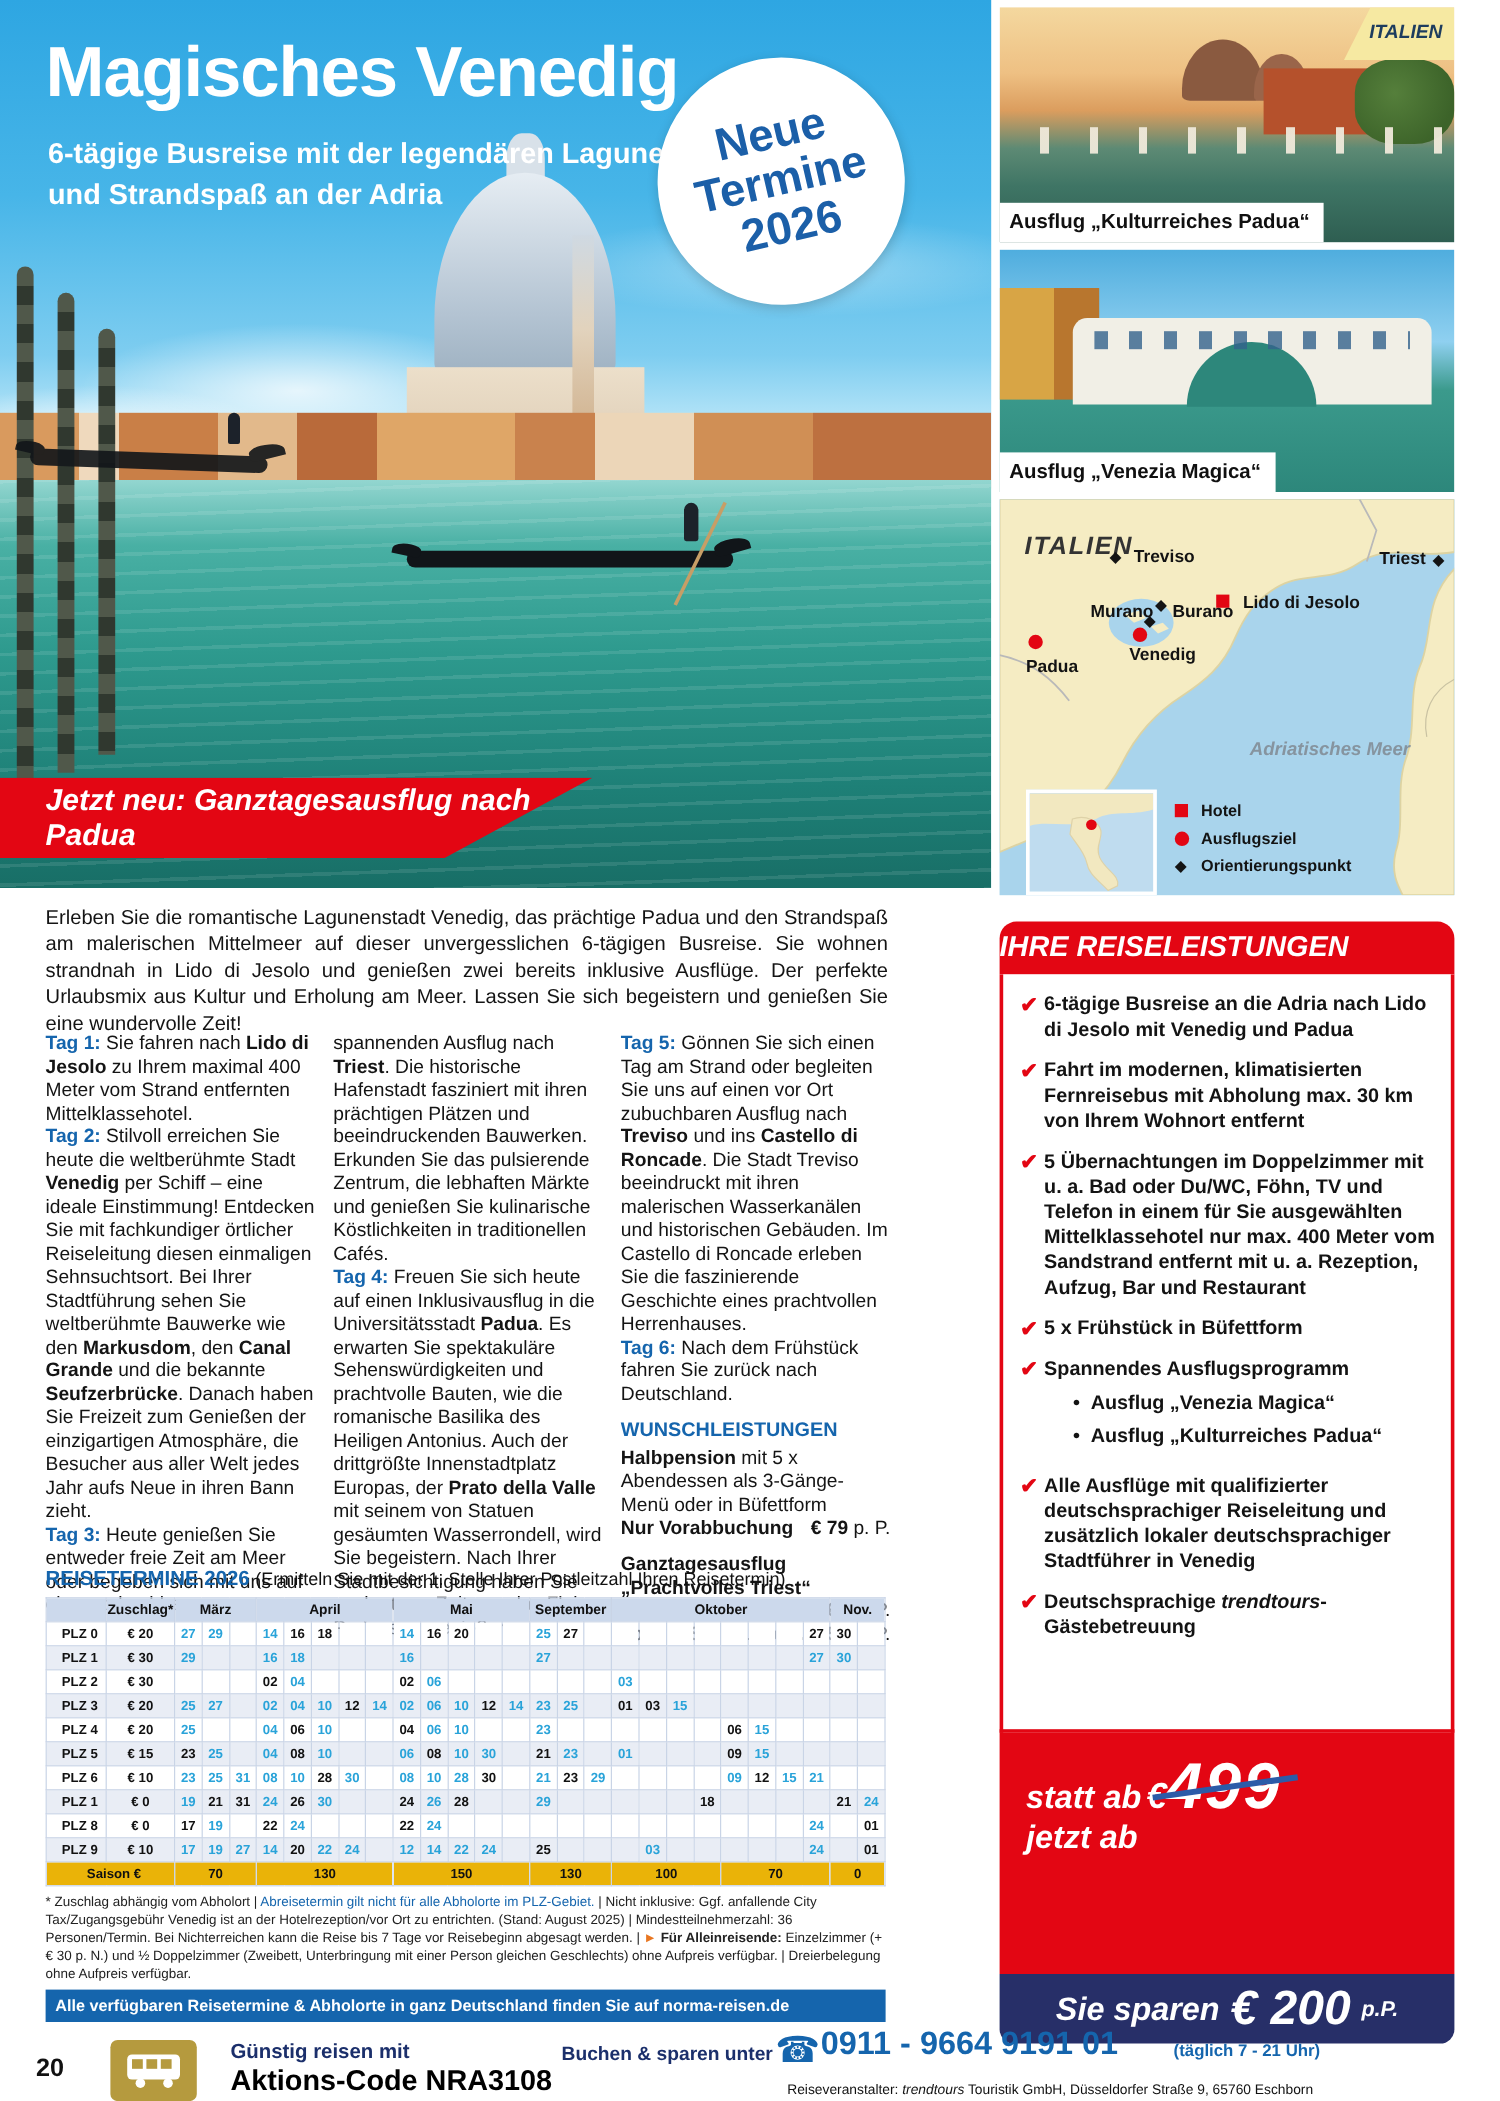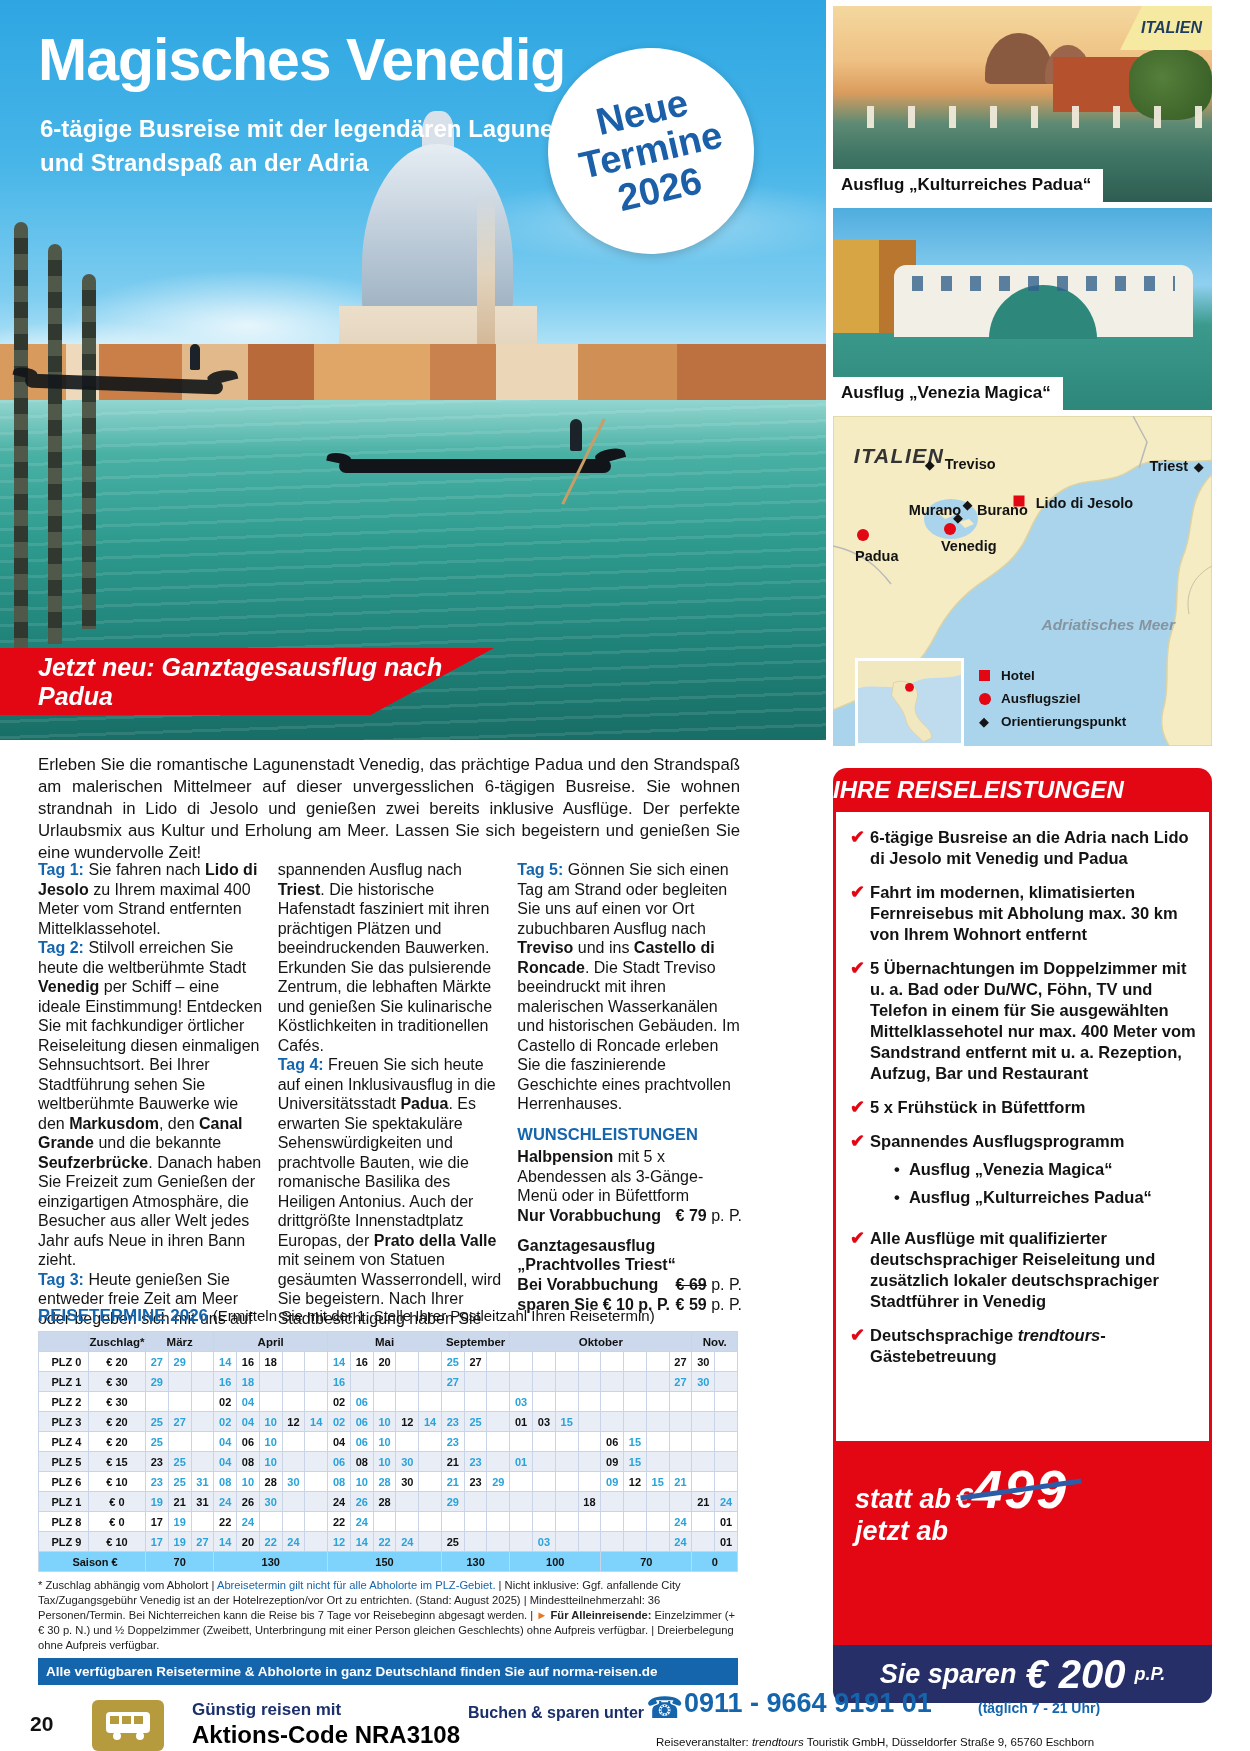--- a/index.html
+++ b/index.html
@@ -165,21 +165,21 @@
   table.rt { width:700px; border-collapse:collapse; table-layout:fixed; }
   table.rt th, table.rt td { border:1px solid #c9d4e6; height:20px; text-align:center;
       font-size:11px; padding:0; overflow:hidden; }
   table.rt tr.head th { background:#ccd9ec; font-weight:700; font-size:11.5px; color:#111; }
   table.rt tr.even td { background:#fff; }
   table.rt tr.odd td { background:#e9edf5; }
   table.rt td.lbl { font-weight:700; text-align:center; padding-left:6px; color:#111; }
   table.rt td.zus { font-weight:700; color:#111; }
   table.rt td.db { color:#29a3d9; font-weight:700; }
   table.rt td.dk { color:#111; font-weight:700; }
-  table.rt tr.saison td { background:#7dd3fc; font-weight:700; color:#111; }
+  table.rt tr.saison td { background:#eab308; font-weight:700; color:#111; }
   .footnote { margin-top:6px; font-size:11.2px; line-height:15px; color:#222; width:700px; }
   .footnote .fb { color:#1565ad; }
   .footnote .fo { color:#e87722; }
   .footnote .fbold { font-weight:700; }
   .blueband { margin-top:5px; height:27px; background:#1565ad; color:#fff; font-weight:700;
       font-size:13.5px; line-height:27px; padding-left:8px; }
 
   
   .pgnum { position:absolute; left:30px; top:1712px; font-size:21px; font-weight:700; color:#111; }
   .buslogo { position:absolute; left:92px; top:1700px; width:72px; height:51px; background:#b59a3e;
@@ -316,20 +316,21 @@
         <p class="day"><span class="tag">Tag 2:</span> Stilvoll erreichen Sie heute die weltberühmte Stadt <b>Venedig</b> per Schiff – eine ideale Einstimmung! Entdecken Sie mit fachkundiger örtlicher Reiseleitung diesen einmaligen Sehnsuchtsort. Bei Ihrer Stadtführung sehen Sie weltberühmte Bauwerke wie den <b>Markusdom</b>, den <b>Canal Grande</b> und die bekannte <b>Seufzerbrücke</b>. Danach haben Sie Freizeit zum Genießen der einzigartigen Atmosphäre, die Besucher aus aller Welt jedes Jahr aufs Neue in ihren Bann zieht.</p>
         <p class="day"><span class="tag">Tag 3:</span> Heute genießen Sie entweder freie Zeit am Meer oder begeben sich mit uns auf einen zubuchbaren</p>
       </div>
     <div class="daycol">
         <p class="day">spannenden Ausflug nach <b>Triest</b>. Die historische Hafenstadt fasziniert mit ihren prächtigen Plätzen und beeindruckenden Bauwerken. Erkunden Sie das pulsierende Zentrum, die lebhaften Märkte und genießen Sie kulinarische Köstlichkeiten in traditionellen Cafés.</p>
         <p class="day"><span class="tag">Tag 4:</span> Freuen Sie sich heute auf einen Inklusivausflug in die Universitätsstadt <b>Padua</b>. Es erwarten Sie spektakuläre Sehenswürdigkeiten und prachtvolle Bauten, wie die romanische Basilika des Heiligen Antonius. Auch der drittgrößte Innenstadtplatz Europas, der <b>Prato della Valle</b> mit seinem von Statuen gesäumten Wasserrondell, wird Sie begeistern. Nach Ihrer Stadtbesichtigung haben Sie noch etwas Zeit, um das Flair Paduas zu genießen.</p>
       </div>
     <div class="daycol">
       <div>
           <p class="day"><span class="tag">Tag 5:</span> Gönnen Sie sich einen Tag am Strand oder begleiten Sie uns auf einen vor Ort zubuchbaren Ausflug nach <b>Treviso</b> und ins <b>Castello di Roncade</b>. Die Stadt Treviso beeindruckt mit ihren malerischen Wasserkanälen und historischen Gebäuden. Im Castello di Roncade erleben Sie die faszinierende Geschichte eines prachtvollen Herrenhauses.</p>
+          <p class="day"><span class="tag">Tag 6:</span> Nach dem Frühstück fahren Sie zurück nach Deutschland.</p>
         </div>
       <div class="wunsch">
         <h3>WUNSCHLEISTUNGEN</h3>
         <p><b>Halbpension</b><span> mit 5 x Abendessen als 3-Gänge-Menü oder in Büfettform</span></p>
         <div class="prow">
           <b>Nur Vorabbuchung</b>
           <span><b>€ 79</b> <span class="unit">p. P.</span></span>
         </div>
         <p class="blk2"><span>Ganztagesausflug</span><br><span>„Prachtvolles Triest“</span></p>
         <div class="prow">

